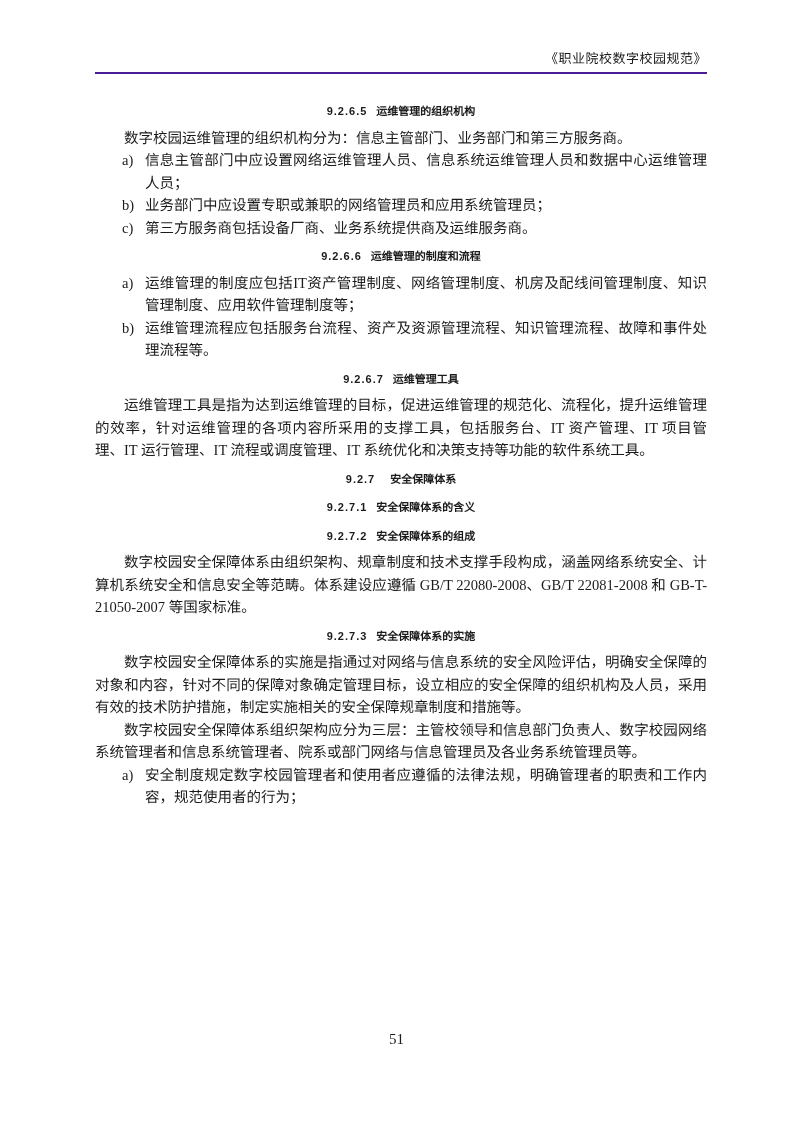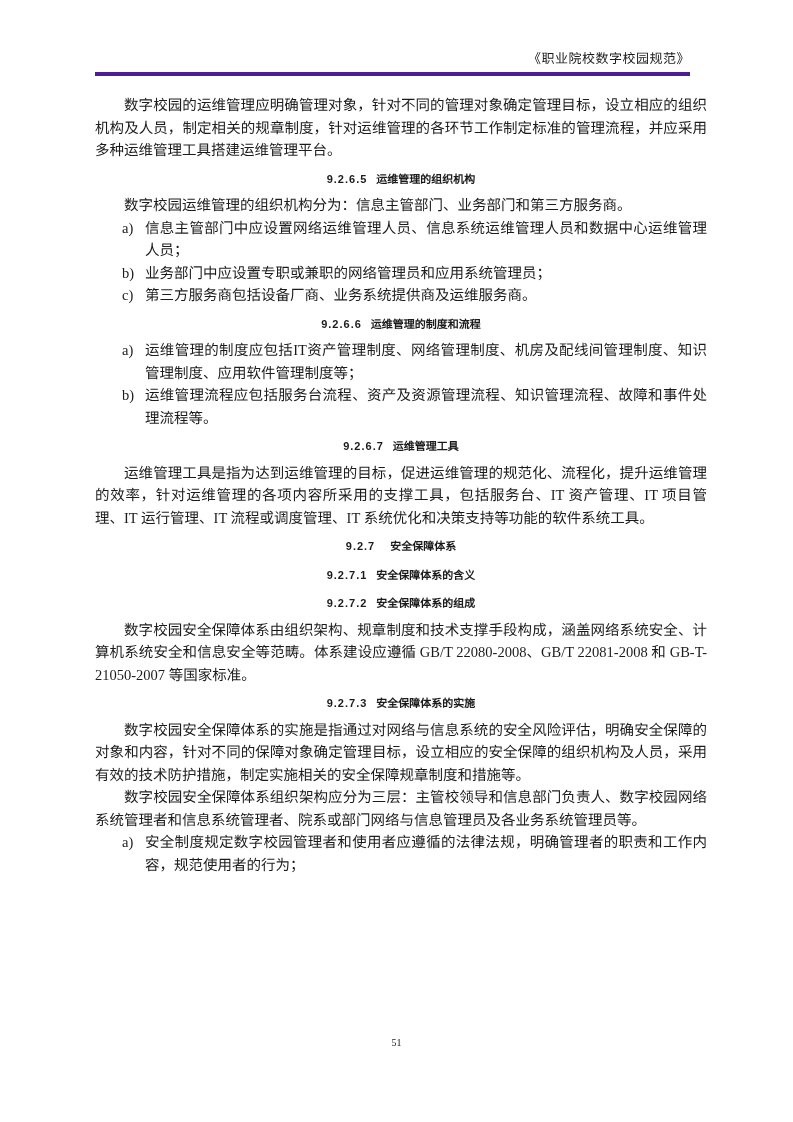--- a/index.html
+++ b/index.html
@@ -11,26 +11,26 @@
     background: #ffffff;
     overflow: hidden;
     font-family: "Liberation Serif", "DejaVu Serif", serif;
     color: #1b1b1b;
     box-sizing: border-box;
   }
   .page-header {
     position: absolute;
     top: 48px;
     left: 95px;
-    right: 103px;
+    right: 86px;
     text-align: right;
     font-size: 13px;
     letter-spacing: 0.5px;
     padding-bottom: 5px;
-    border-bottom: 4px solid #4c1d95;
+    border-bottom: 2px solid #4c1d95;
   }
   .content {
     position: absolute;
     top: 94px;
     left: 95px;
     right: 86px;
     font-size: 14.5px;
     line-height: 22.5px;
     text-align: justify;
   }
@@ -59,35 +59,34 @@
   .list-item .item-text {
     flex: 1;
     text-align: justify;
   }
   .page-footer {
     position: absolute;
     left: 0;
     right: 0;
     bottom: 74px;
     text-align: center;
-    font-size: 10px;
+    font-size: 15px;
   }
 </style>
 </head>
 <body>
 
 <div class="page">
 
   <div class="page-header">
     <span>《职业院校数字校园规范》</span>
   </div>
 
   <div class="content">
 
-    <p class="para">数字校园的运维管理应明确管理对象，针对不同的管理对象确定管理目标，设立相应的组织机构及人员，制定相关的规章制度，针对运维管理的各环节工作制定标准的管理流程，并应采用多种运维管理工具搭建运维管理平台。</p>
 
     <div class="section-heading">
       <span class="sec-num">9.2.6.5</span><span>运维管理的组织机构</span>
     </div>
     <p class="para">数字校园运维管理的组织机构分为：信息主管部门、业务部门和第三方服务商。</p>
     <div class="list-item">
       <span class="marker">a)</span>
       <span class="item-text">信息主管部门中应设置网络运维管理人员、信息系统运维管理人员和数据中心运维管理人员；</span>
     </div>
     <div class="list-item">

